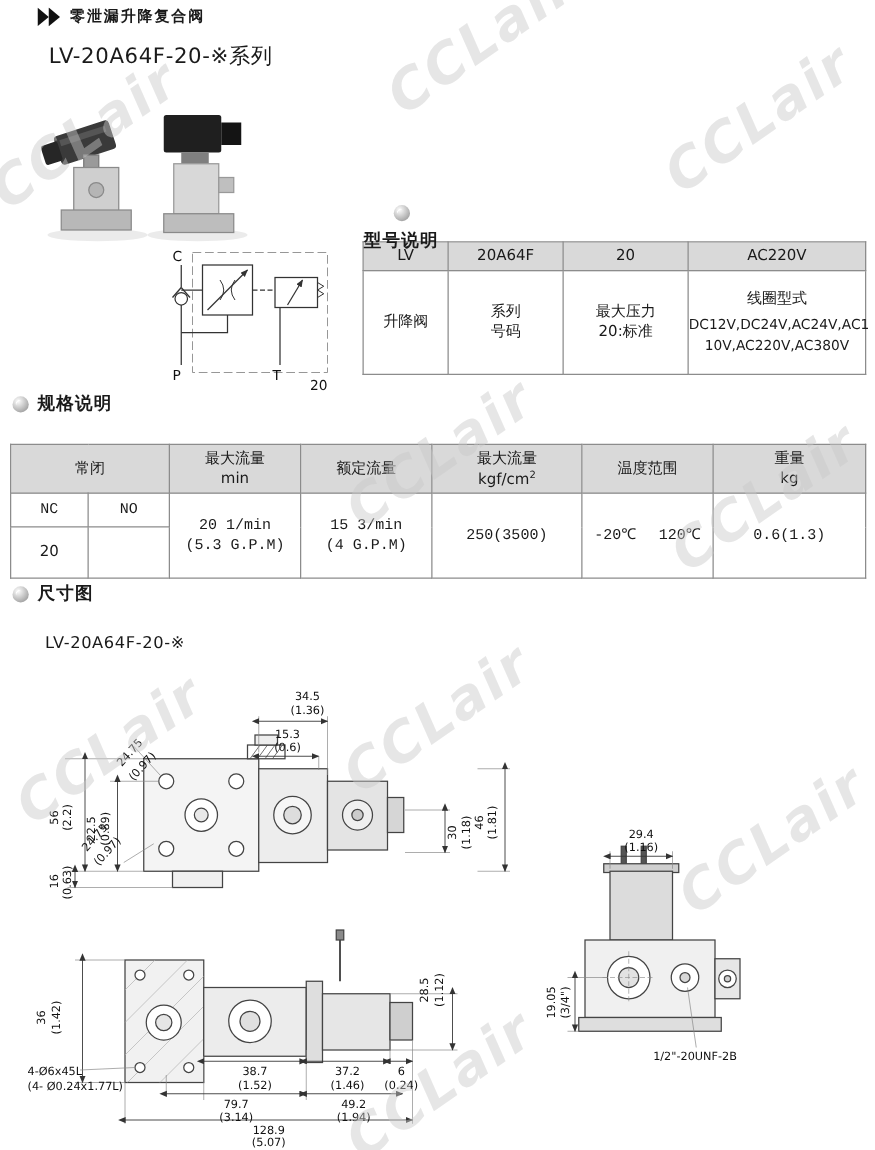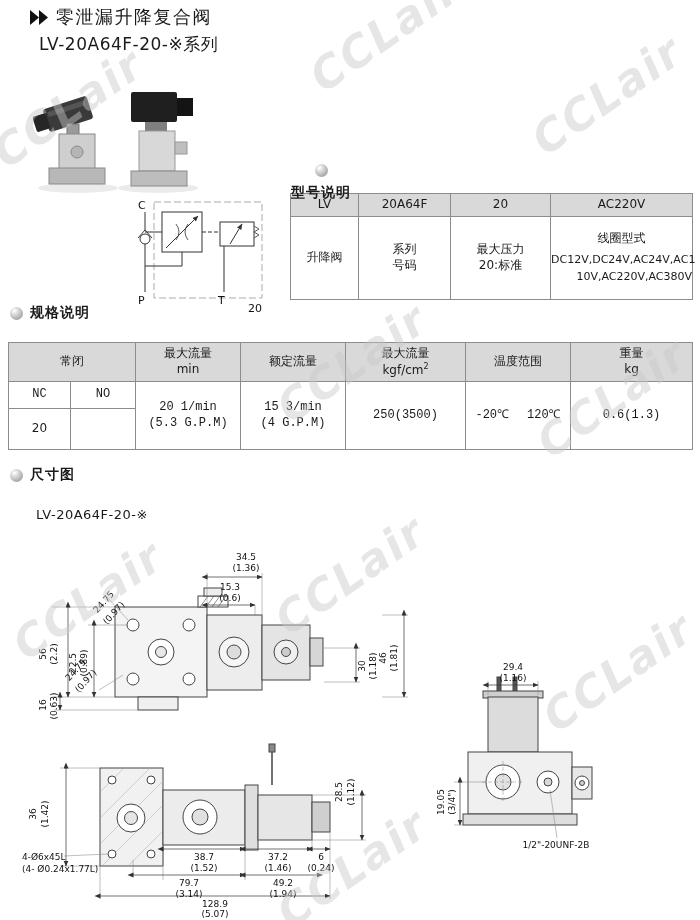--- a/index.html
+++ b/index.html
@@ -4,43 +4,43 @@
 <style>
   html,body{margin:0;padding:0;background:#fff;}
   .page{position:relative;width:700px;height:920px;background:#ffffff;overflow:hidden;
         font-family:"DejaVu Sans","Liberation Sans",sans-serif;color:#1a1a1a;}
   
   .wm{position:absolute;font-size:44px;font-weight:bold;font-style:italic;color:#c9c9c9;
       opacity:.45;transform:translate(-50%,-50%) rotate(-35deg);letter-spacing:2px;
       white-space:nowrap;pointer-events:none;z-index:3;}
   
   .title-row{position:absolute;left:30px;top:5px;display:flex;align-items:center;gap:7px;z-index:2;}
-  .title{font-size:18px;font-weight:normal;letter-spacing:1.5px;}
+  .title{font-size:12px;font-weight:bold;letter-spacing:1.5px;}
   .series{position:absolute;left:39px;top:33px;font-size:17px;letter-spacing:.5px;z-index:2;}
   
   .sec-heading{position:absolute;display:flex;align-items:center;gap:7px;font-size:14px;
                font-weight:bold;letter-spacing:1px;z-index:2;}
   .bullet-icon{width:13px;height:13px;border-radius:50%;display:inline-block;position:relative;
                background:radial-gradient(circle at 35% 30%,#fdfdfd,#a9a9a9 72%,#858585);}
   .bullet-icon::after{content:"";position:absolute;left:3px;top:3px;width:5px;height:5px;
                border-radius:50%;border-top:1.5px solid #fff;transform:rotate(-40deg);}
   .model-heading{left:291px;top:164px;flex-direction:column;}
-  .spec-heading{left:10px;top:304px;}
+  .spec-heading{left:10px;top:314px;}
   .dim-heading{left:10px;top:466px;}
   .dim-model{position:absolute;left:36px;top:507px;font-size:13px;letter-spacing:.5px;z-index:2;}
   
   table{border-collapse:collapse;position:absolute;z-index:1;table-layout:fixed;}
   th,td{border:1px solid #8c8c8c;text-align:center;vertical-align:middle;padding:0;line-height:1.3;margin-left:37px;}
   th{font-weight:normal;background:#d9d9d9;}
   .model-table{left:290px;top:193px;width:402px;font-size:12px;}
   .model-table .thead th{height:22px;}
   .model-table .tbody td{height:82px;background:transparent;}
   .model-table .coil-title{margin-bottom:4px;text-align:center;}
-  .model-table .small{font-size:11px;line-height:1.55;text-align:right;}
-  .spec-table{left:8px;top:342px;width:684px;font-size:12px;}
+  .model-table .small{font-size:11px;line-height:1.55;}
+  .spec-table{left:8px;top:355px;width:684px;font-size:12px;}
   .spec-table .thead th{height:38px;}
   .spec-table .sub td{height:26px;font-family:Liberation Mono, monospace;}
   .spec-table .rowlabel td{height:40px;}
   sup{font-size:8px;}
   .gap-l{margin-left:18px;}
   
   .photos{position:absolute;left:33px;top:80px;z-index:1;}
   .schematic{position:absolute;left:118px;top:196px;z-index:1;}
   .drawing{position:absolute;left:8px;top:530px;z-index:1;}
   .schematic text{font-size:11px;fill:#111;}

